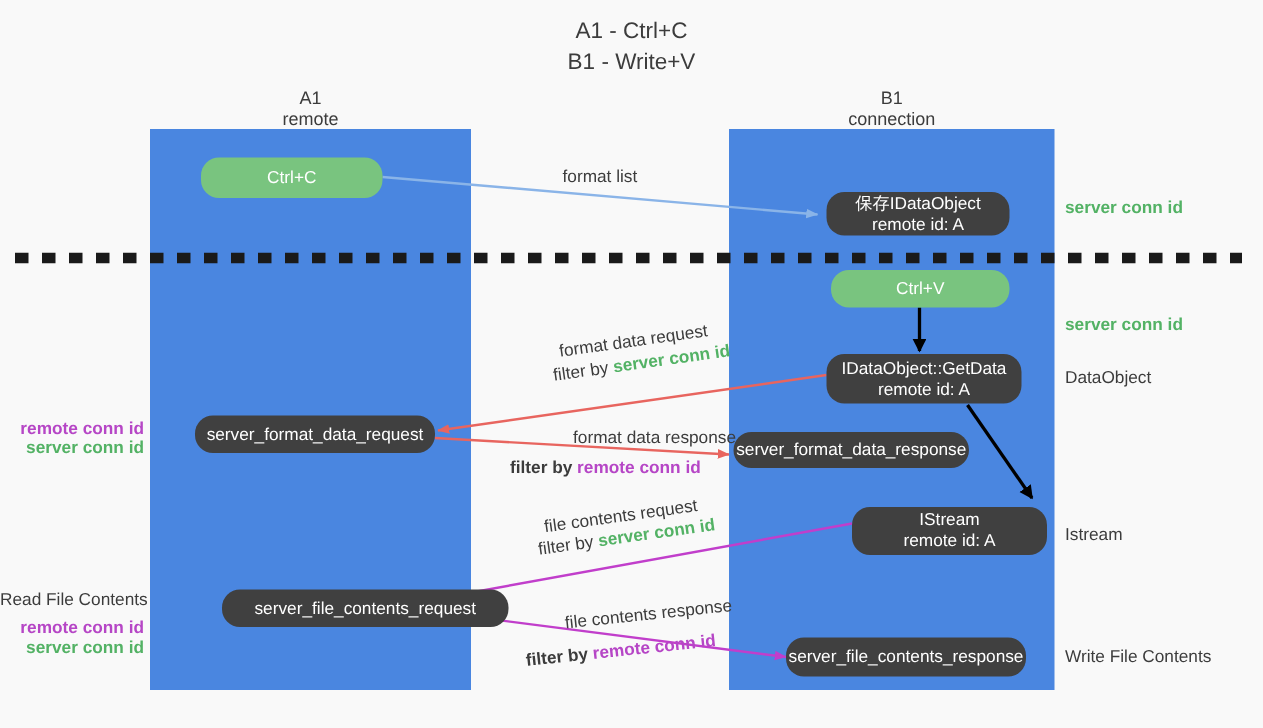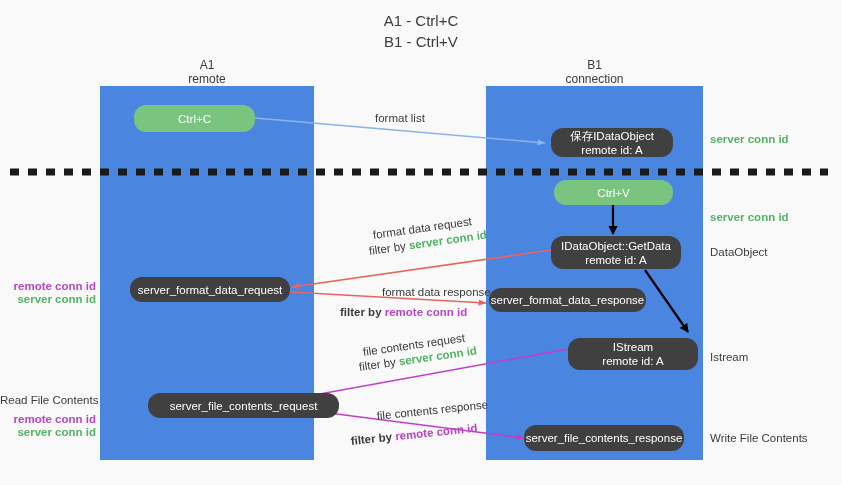--- a/index.html
+++ b/index.html
@@ -52,21 +52,21 @@
 
   svg.overlay{position:absolute;left:0;top:0;width:842px;height:485px;pointer-events:none;}
 </style>
 </head>
 <body>
 
 <div id="stage">
 
   <div class="title">
     <div>A1 - Ctrl+C</div>
-    <div>B1 - Ctrl+V</div>
+    <div>B1 - Write+V</div>
   </div>
 
   <div class="colhead" style="left:100px;top:58px;width:214px;">
     <div>A1</div>
     <div>remote</div>
   </div>
   <div class="colhead" style="left:486px;top:58px;width:217px;">
     <div>B1</div>
     <div>connection</div>
   </div>

